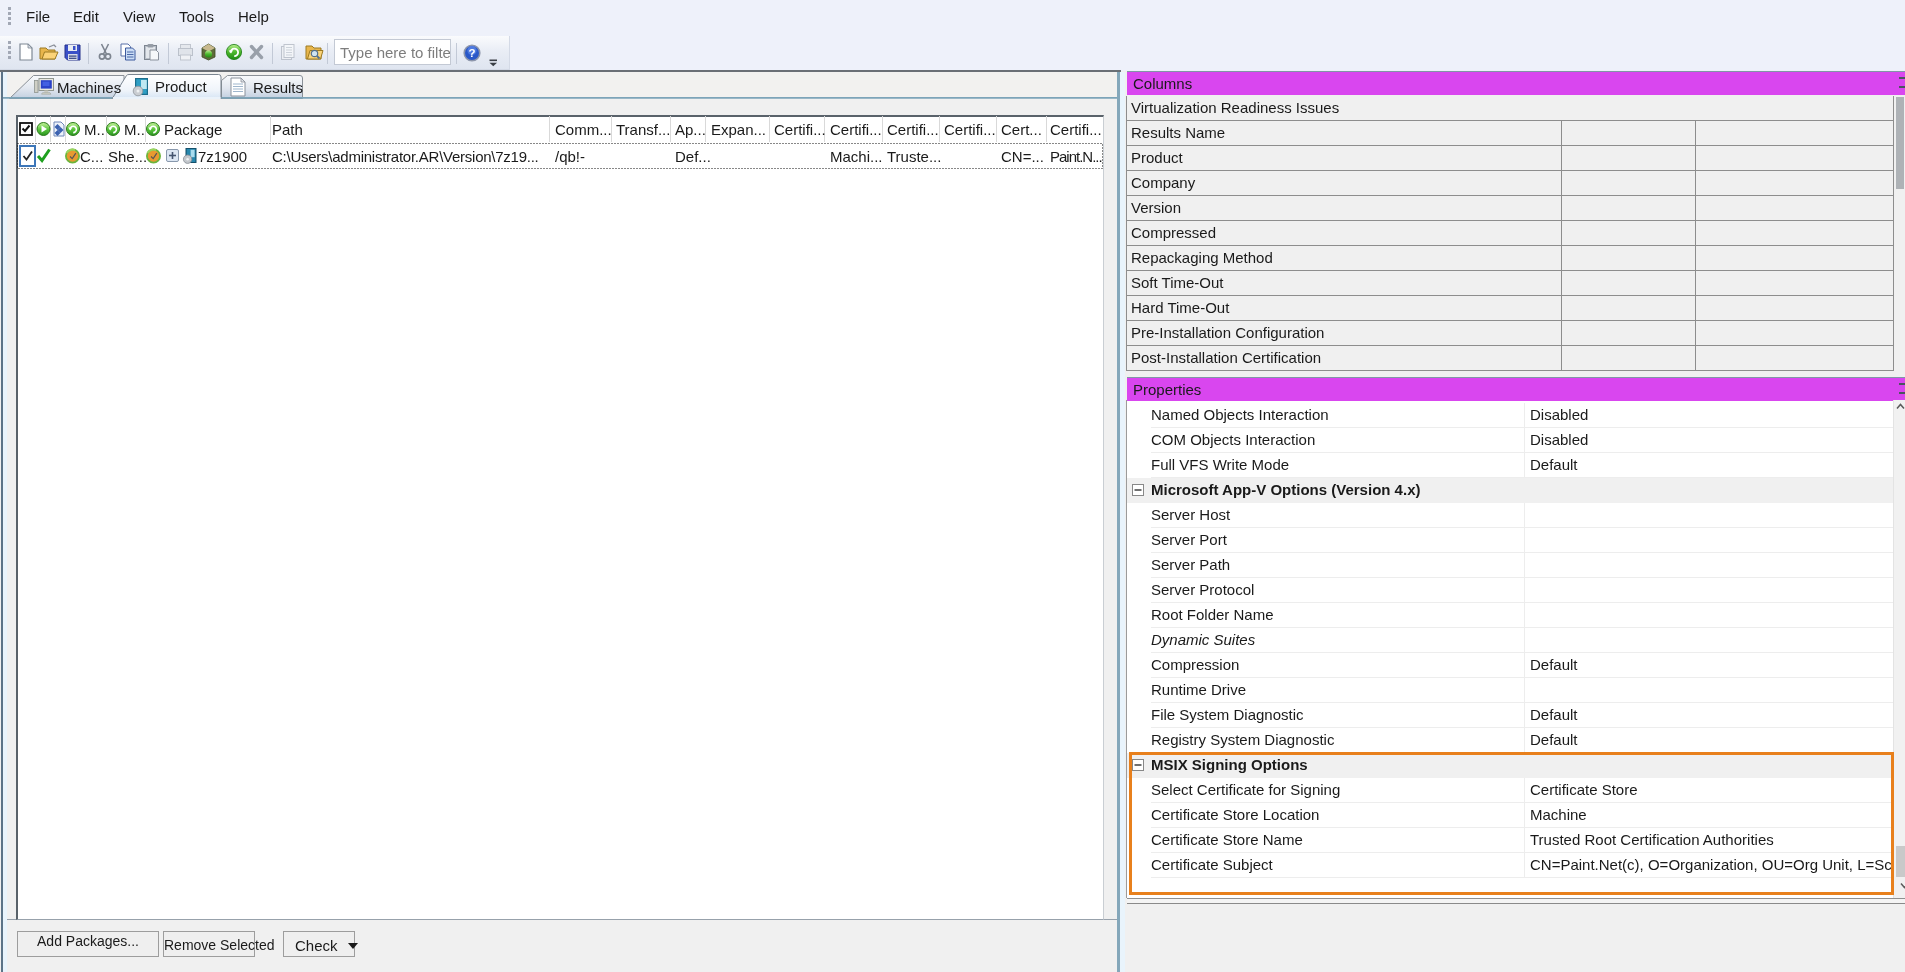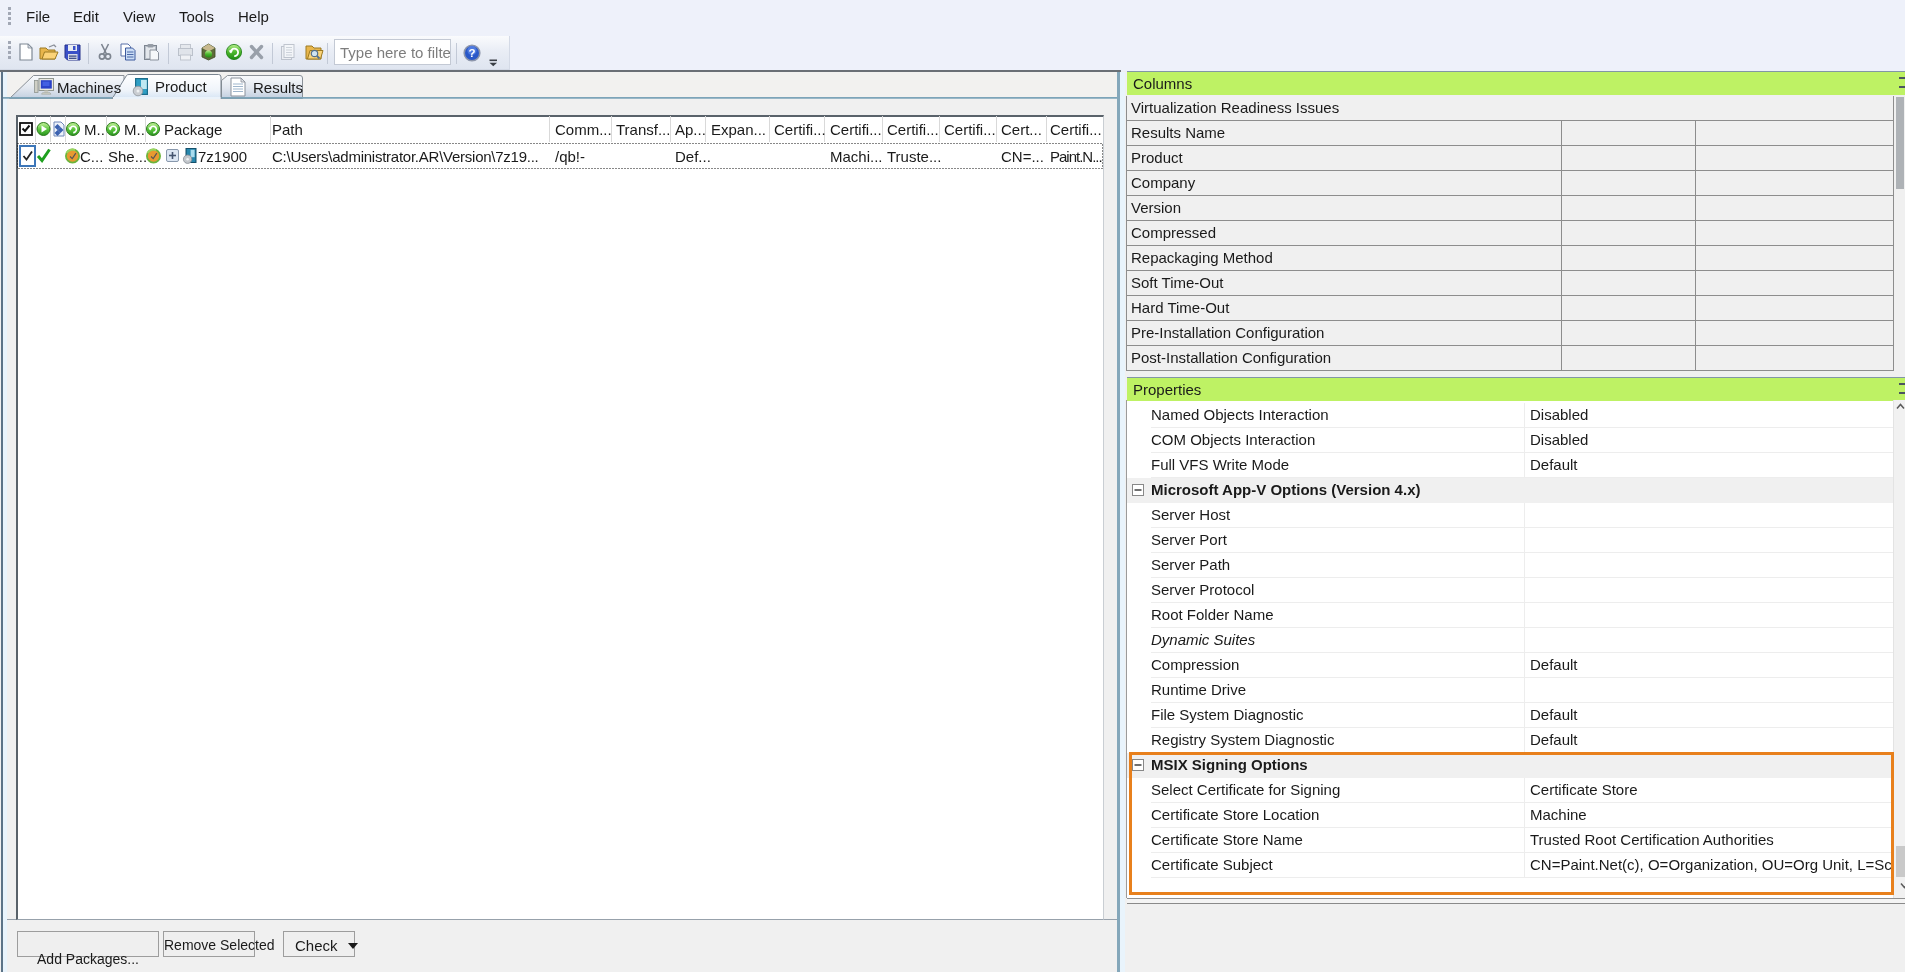--- a/index.html
+++ b/index.html
@@ -309,44 +309,44 @@
 <div class="abs" style="left:108px;top:148px;">She...</div>
 <div class="abs" style="left:198px;top:148px;">7z1900</div>
 <div class="abs" style="left:272px;top:148px;width:277px;white-space:nowrap;overflow:hidden;letter-spacing:-0.25px;">C:\Users\administrator.AR\Version\7z19...</div>
 <div class="abs" style="left:555px;top:148px;">/qb!-</div>
 <div class="abs" style="left:675px;top:148px;">Def...</div>
 <div class="abs" style="left:830px;top:148px;">Machi...</div>
 <div class="abs" style="left:887px;top:148px;">Truste...</div>
 <div class="abs" style="left:1001px;top:148px;">CN=...</div>
 <div class="abs" style="left:1050px;top:148px;width:54px;white-space:nowrap;overflow:hidden;letter-spacing:-1px;">Paint.N...</div>
 
-<div class="abs" style="left:17px;top:931px;width:142px;height:26px;background:#efefef;border:1px solid #9d9d9d;text-align:center;padding-top:19px;font-size:14px;">Add Packages...</div>
+<div class="abs" style="left:17px;top:931px;width:142px;height:26px;background:#efefef;border:1px solid #9d9d9d;text-align:center;padding-top:1px;font-size:14px;">Add Packages...</div>
 <div class="abs" style="left:163px;top:931px;width:92px;height:26px;background:#efefef;border:1px solid #9d9d9d;text-align:center;padding-top:5px;font-size:14px;white-space:nowrap;">Remove Selected</div>
 <div class="abs" style="left:283px;top:931px;width:72px;height:26px;background:#efefef;border:1px solid #9d9d9d;padding:5px 0 0 11px;font-size:15px;white-space:nowrap;">Check <span style="display:inline-block;margin-left:6px;width:0;height:0;border-left:5px solid transparent;border-right:5px solid transparent;border-top:6px solid #1a1a1a;vertical-align:2px;"></span></div>
 
 <style>
-  .hdr { position:absolute; left:1127px; width:778px; height:24px; background:#bef264; border-top:1px solid #8296a6; padding:3px 0 0 6px; }
+  .hdr { position:absolute; left:1127px; width:778px; height:24px; background:#d946ef; border-top:1px solid #8296a6; padding:3px 0 0 6px; }
   .crow { position:absolute; left:1126px; width:768px; height:25px; background:#f0f0f0; border-bottom:1px solid #8d8d8d; border-left:1px solid #8d8d8d; border-right:1px solid #8d8d8d; padding:3px 0 0 4px; }
   .prow { position:absolute; left:1151px; width:742px; height:25px; background:#fff; border-bottom:1px solid #ededed; padding:3px 0 0 0; white-space:nowrap; overflow:hidden; }
   .prow .val { position:absolute; left:379px; top:3px; }
   .pcat { position:absolute; left:1127px; width:766px; height:25px; background:#f0f0f0; padding:3px 0 0 24px; font-weight:bold; }
 </style>
 
 <div class="hdr" style="top:71px;">Columns</div>
 <div class="crow" style="top:96px;">Virtualization Readiness Issues</div>
 <div class="crow" style="top:121px;">Results Name</div>
 <div class="crow" style="top:146px;">Product</div>
 <div class="crow" style="top:171px;">Company</div>
 <div class="crow" style="top:196px;">Version</div>
 <div class="crow" style="top:221px;">Compressed</div>
 <div class="crow" style="top:246px;">Repackaging Method</div>
 <div class="crow" style="top:271px;">Soft Time-Out</div>
 <div class="crow" style="top:296px;">Hard Time-Out</div>
 <div class="crow" style="top:321px;">Pre-Installation Configuration</div>
-<div class="crow" style="top:346px;">Post-Installation Configuration</div>
+<div class="crow" style="top:346px;">Post-Installation Certification</div>
 <div class="abs" style="left:1561px;top:121px;width:1px;height:250px;background:#8d8d8d;"></div>
 <div class="abs" style="left:1695px;top:121px;width:1px;height:250px;background:#8d8d8d;"></div>
 
 <div class="abs" style="left:1896px;top:97px;width:8px;height:92px;background:#aeb2b6;"></div>
 
 <div class="hdr" style="top:377px;">Properties</div>
 <div class="abs" style="left:1127px;top:401px;width:766px;height:497px;background:#fff;"></div>
 <div class="prow" style="top:403px;">Named Objects Interaction<span class="val">Disabled</span></div>
 <div class="prow" style="top:428px;">COM Objects Interaction<span class="val">Disabled</span></div>
 <div class="prow" style="top:453px;">Full VFS Write Mode<span class="val">Default</span></div>

